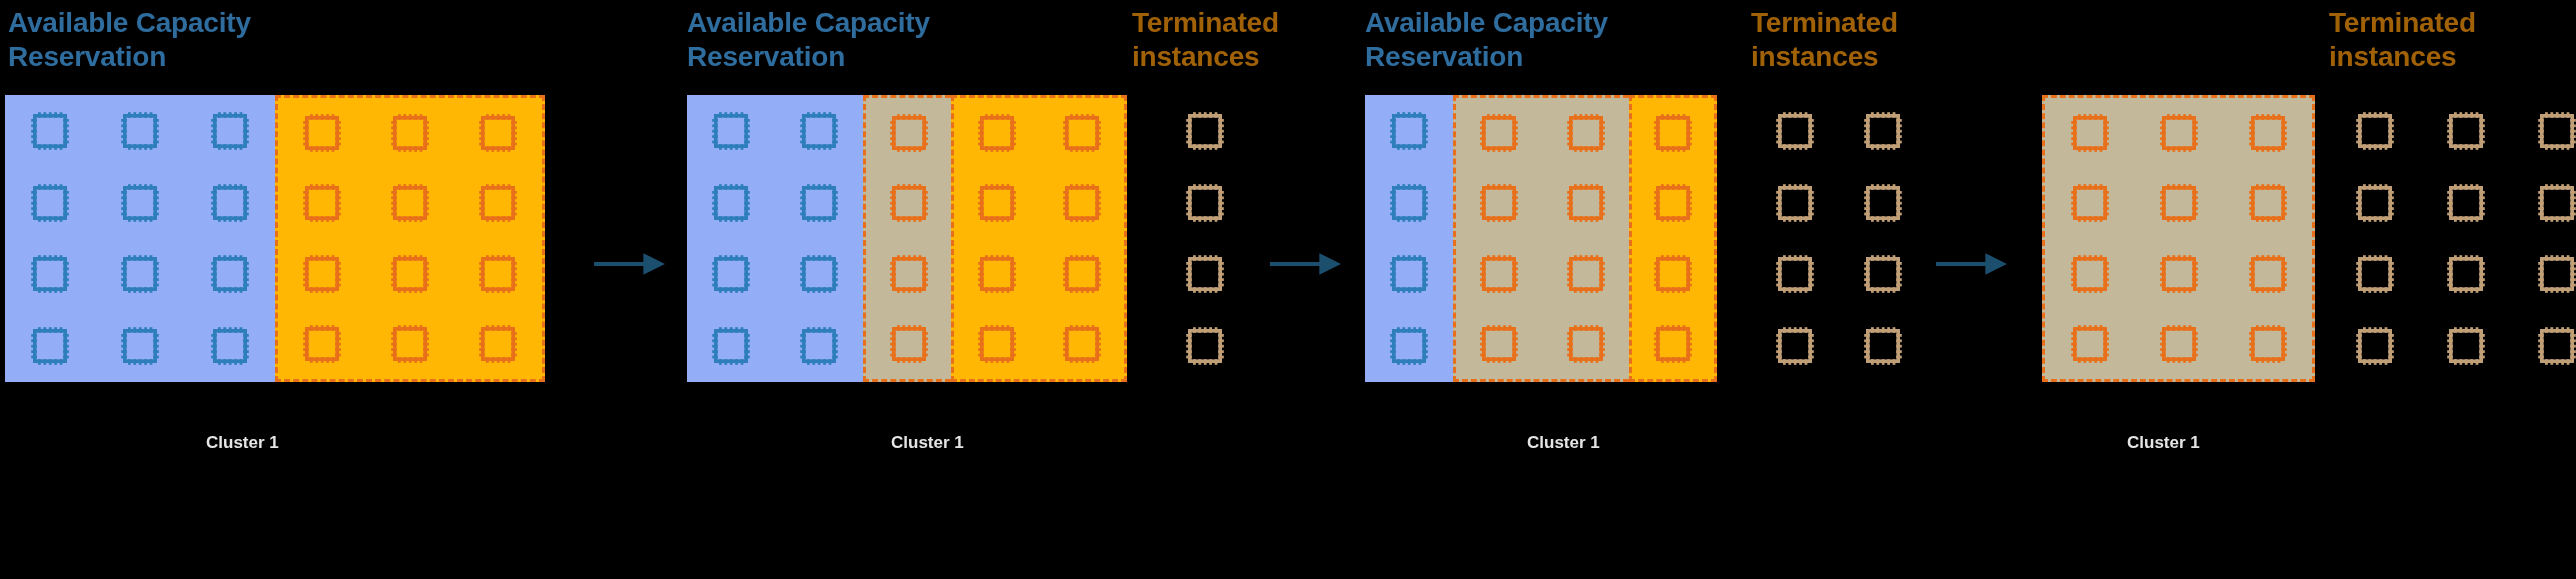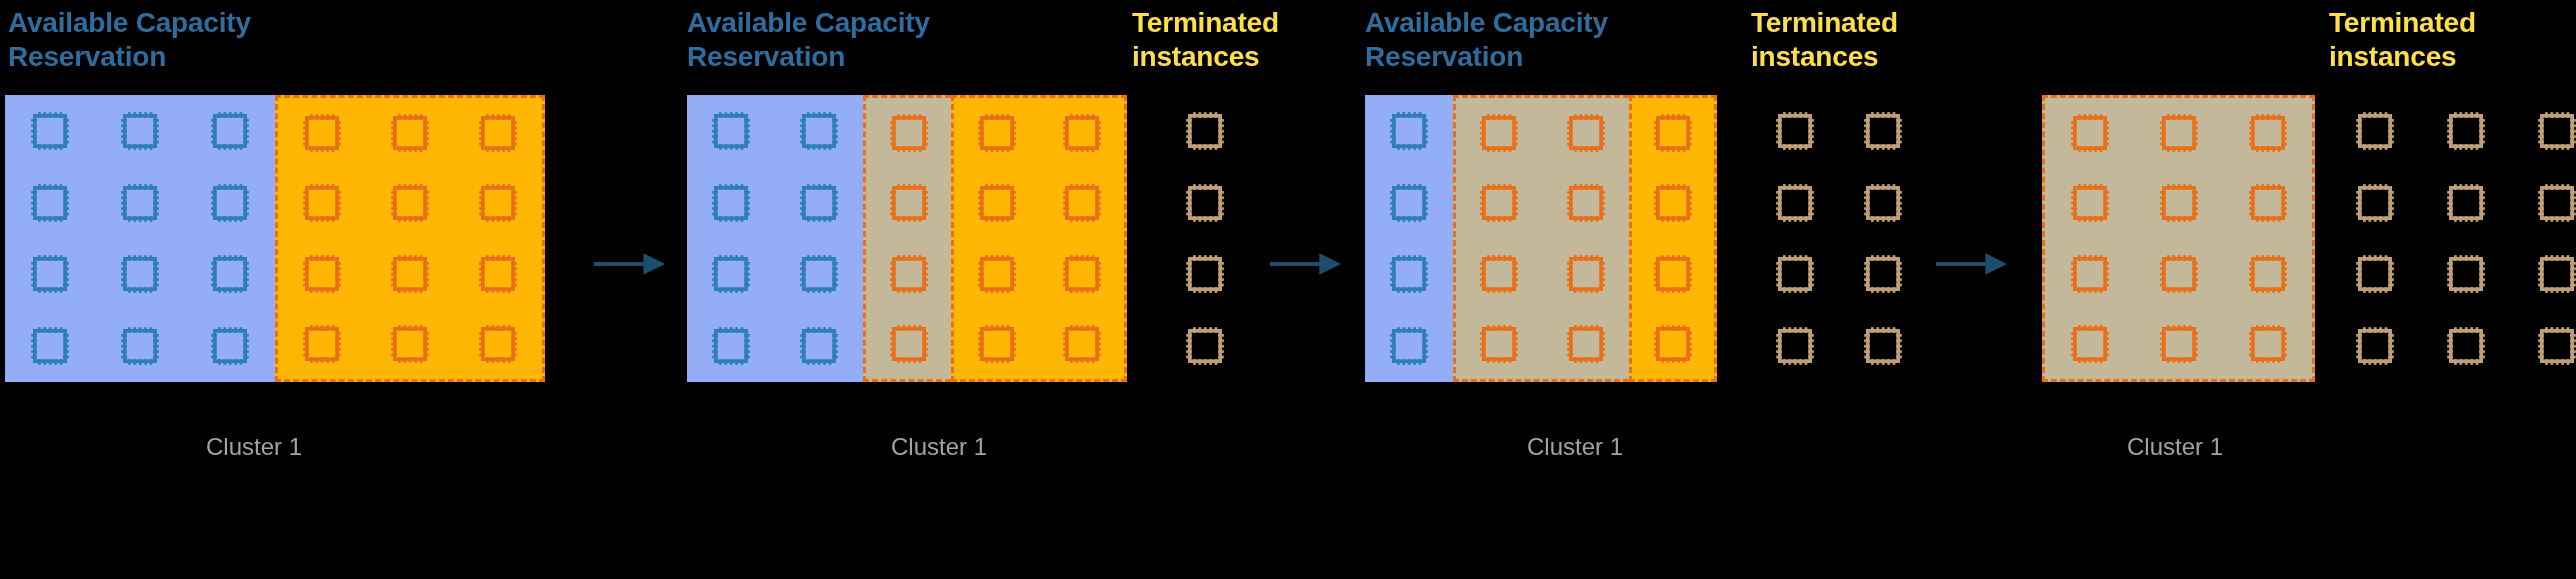--- a/index.html
+++ b/index.html
@@ -13,44 +13,44 @@
 
   .panel-title {
     position: absolute;
     font-size: 28px;
     font-weight: bold;
     line-height: 1.22;
     white-space: pre-line;
     letter-spacing: -0.2px;
   }
   .title-acr { color: #2e6d9e; }
-  .title-term { color: #fde047; }
+  .title-term { color: #a16207; }
 
   .grid-wrap { position: absolute; display: flex; align-items: stretch; }
 
   .band { display: flex; flex-direction: column; justify-content: space-around; }
   .band-row { display: flex; justify-content: space-around; align-items: center; }
 
   .band.blue  { background: #93adf7; }
   .band.orange{ background: #ffb703; }
   .band.tan   { background: #c3b99a; }
   .band.none  { background: transparent; }
 
   .dash-left   { border-left: 3px dashed #e8701a; }
   .dash-right  { border-right: 3px dashed #e8701a; }
   .dash-top    { border-top: 3px dashed #e8701a; }
   .dash-bottom { border-bottom: 3px dashed #e8701a; }
 
   .chip { display: block; }
 
   .cluster-label {
     position: absolute;
-    color: #a3a3a3;
-    font-size: 24px;
-    font-weight: normal;
+    color: #e5e5e5;
+    font-size: 17px;
+    font-weight: bold;
     white-space: nowrap;
   }
 
   .arrow { position: absolute; }
 </style>
 </head>
 <body>
 
 <div id="stage">
     <div class="panel-title title-acr" style="left:8px;top:6px;width:317px;">Available Capacity

